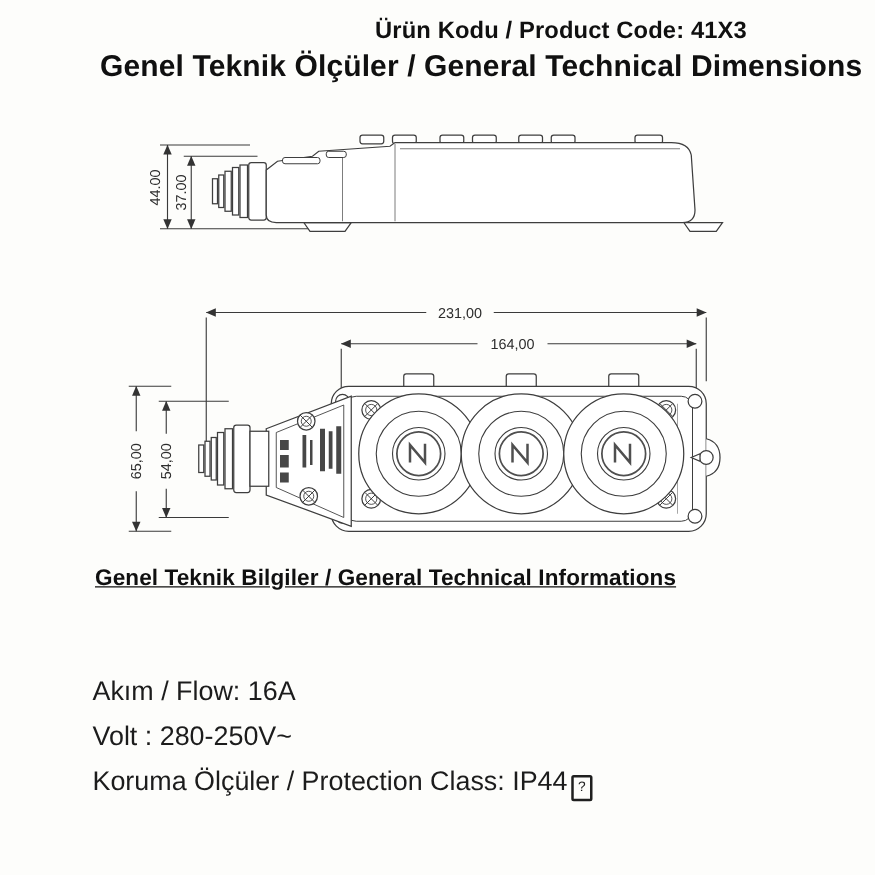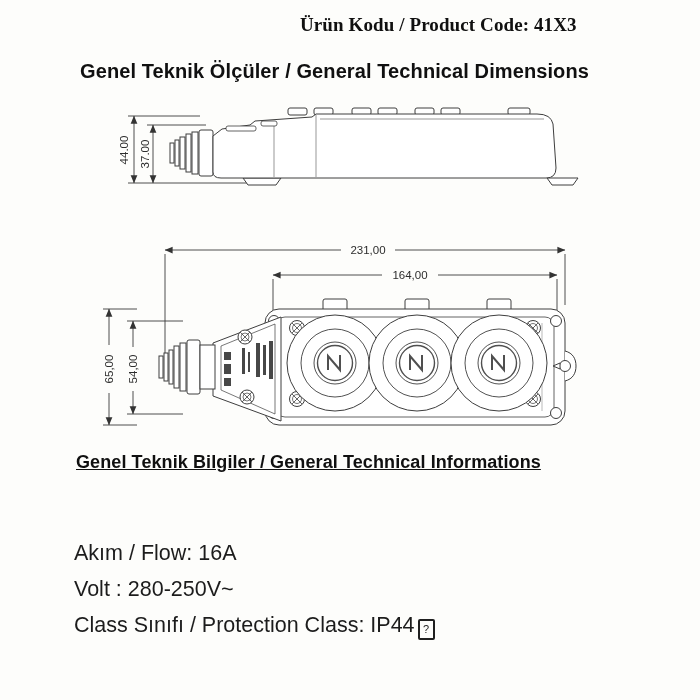--- a/index.html
+++ b/index.html
@@ -15,22 +15,22 @@
     overflow:hidden;
     color:#1a1a1a;
   }
   .title{
     position:absolute;
     font-weight:bold;
     color:#101010;
     white-space:nowrap;
     letter-spacing:.1px;
   }
-  .title.product{left:300px;top:14px;font-size:19px;font-family:Liberation Serif, serif;}
-  .title.dims{left:80px;top:60px;font-size:20px;}
+  .title.product{left:300px;top:14px;font-size:19px;}
+  .title.dims{left:80px;top:40px;font-size:24px;}
   .title.info{left:76px;top:452px;font-size:18px;text-decoration:underline;}
   .drawing{position:absolute;}
   .drawing.side{left:100px;top:92px;width:480px;height:115px;}
   .drawing.top{left:95px;top:233px;width:490px;height:202px;}
   .specs{
     position:absolute;left:74px;top:540px;
     font-size:21.5px;color:#1c1c1c;
   }
   .spec-line{height:36px;line-height:26px;white-space:nowrap;}
   .tofu{
@@ -269,17 +269,17 @@
   <div class="title info">Genel Teknik Bilgiler / General Technical Informations</div>
 
   <div class="specs">
     <div class="spec-line">
       <span>Akım / Flow: 16A</span>
     </div>
     <div class="spec-line">
       <span>Volt : 280-250V~</span>
     </div>
     <div class="spec-line">
-      <span>Class Sınıfı / Protection Class: IP44</span><span class="tofu">?</span>
+      <span>Koruma Ölçüler / Protection Class: IP44</span><span class="tofu">?</span>
     </div>
   </div>
 
 </div>
 
 </body></html>

